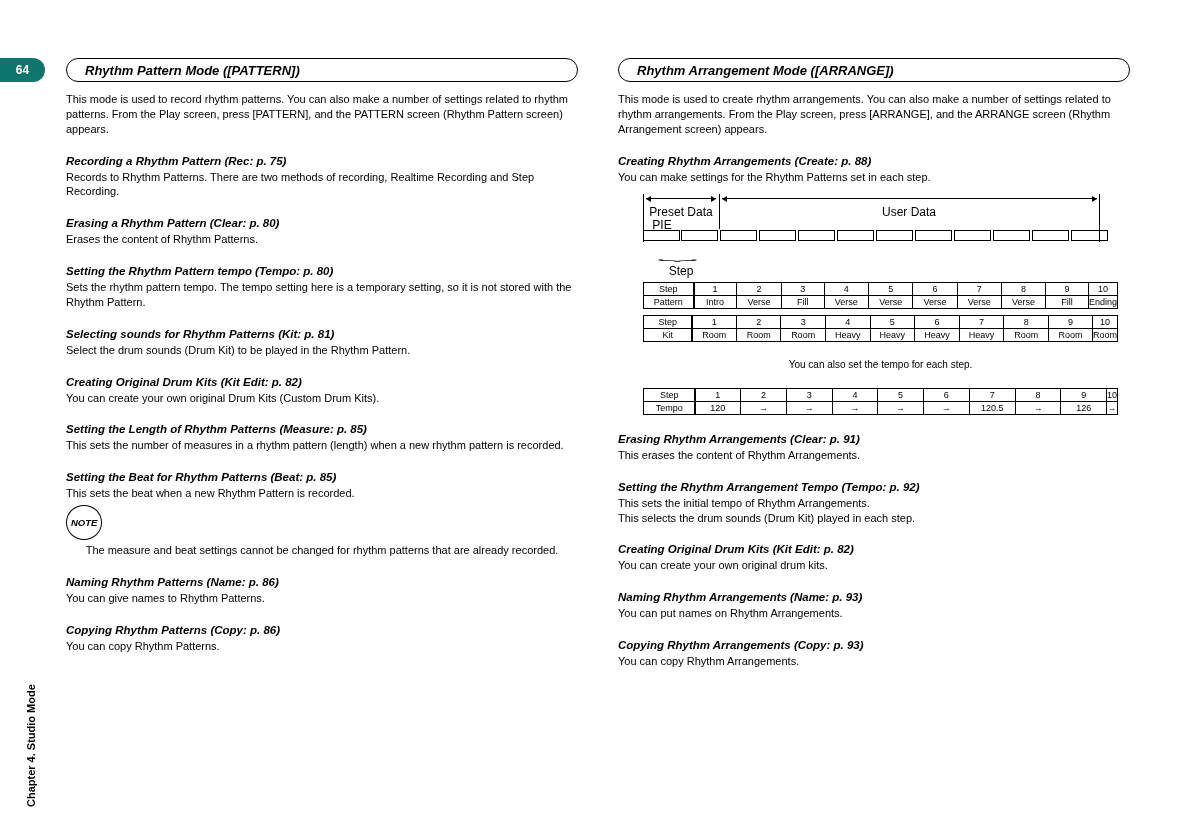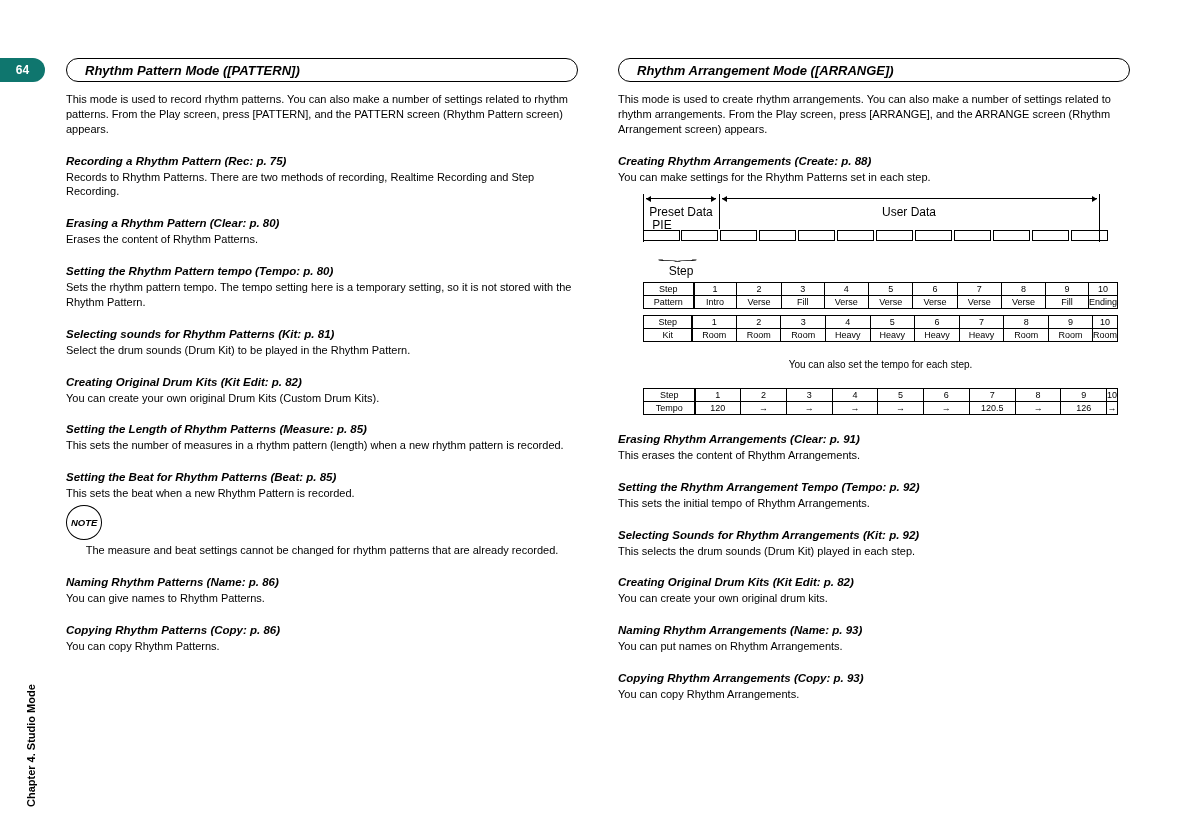--- a/index.html
+++ b/index.html
@@ -243,21 +243,20 @@
           </tr>
         </tbody>
       </table>
   </div>
 
   <div id="right-items">
       <div class="subhead">Erasing Rhythm Arrangements (Clear: p. 91)</div>
       <div class="body-text">This erases the content of Rhythm Arrangements.</div>
       <div class="subhead">Setting the Rhythm Arrangement Tempo (Tempo: p. 92)</div>
       <div class="body-text">This sets the initial tempo of Rhythm Arrangements.</div>
-      <div class="subhead">Selecting Sounds for Rhythm Arrangements (Kit: p. 92)</div>
       <div class="body-text">This selects the drum sounds (Drum Kit) played in each step.</div>
       <div class="subhead">Creating Original Drum Kits (Kit Edit: p. 82)</div>
       <div class="body-text">You can create your own original drum kits.</div>
       <div class="subhead">Naming Rhythm Arrangements (Name: p. 93)</div>
       <div class="body-text">You can put names on Rhythm Arrangements.</div>
       <div class="subhead">Copying Rhythm Arrangements (Copy: p. 93)</div>
       <div class="body-text">You can copy Rhythm Arrangements.</div>
     </div>
 </div>
 

